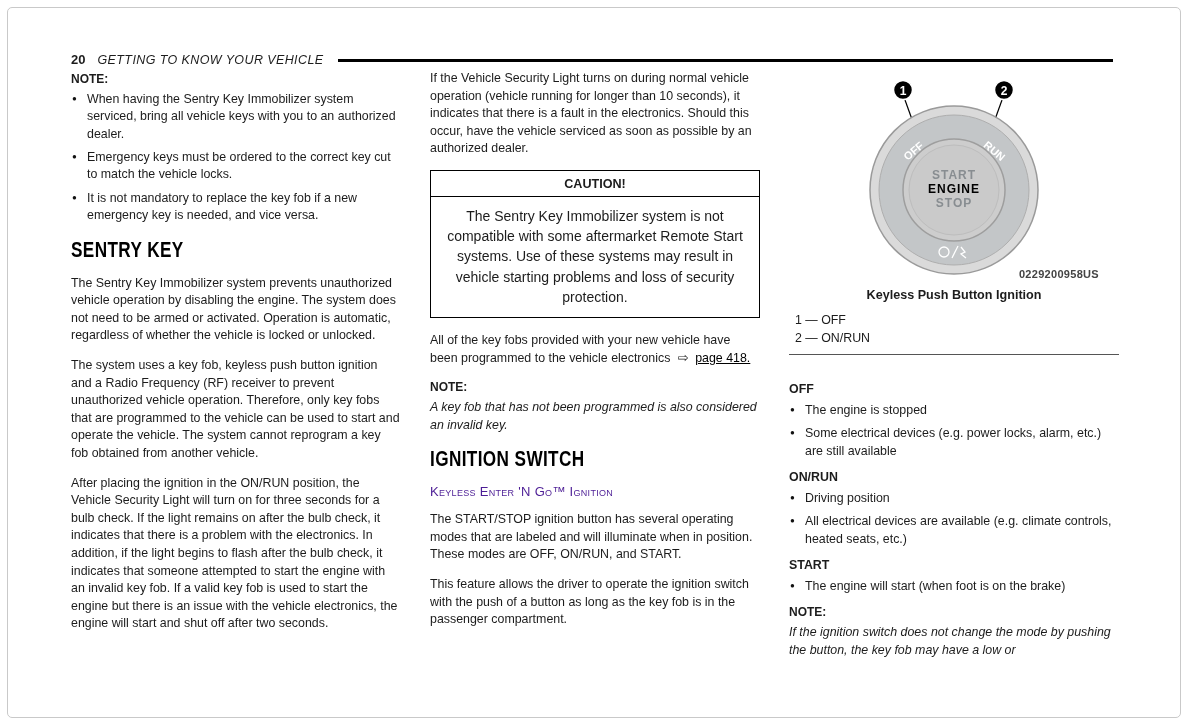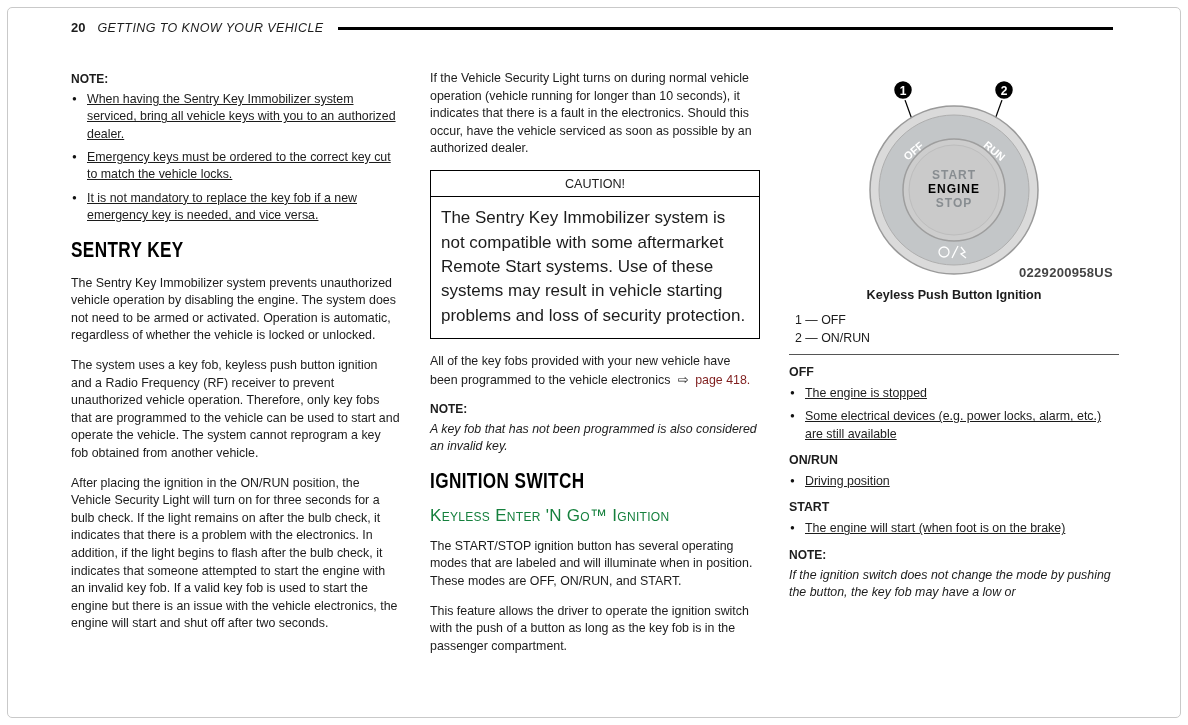--- a/index.html
+++ b/index.html
@@ -13,81 +13,81 @@
     overflow: hidden;
   }
   .page-frame {
     position: absolute; inset: 7px;
     border: 1px solid #c9c9c9;
     border-radius: 5px;
     pointer-events: none;
   }
   
   .header {
-    position: absolute; top: 20px; left: 71px; right: 75px;
+    position: absolute; top: 52px; left: 71px; right: 75px;
     display: flex; align-items: center;
   }
   .page-num { font-weight: bold; font-size: 13px; margin-right: 12px; }
   .section-title { font-size: 12.5px; letter-spacing: 0.4px; white-space: nowrap; font-style: italic; }
   .header-rule { flex: 1; height: 3px; background: #000; margin-left: 14px; margin-top: 1px; }
 
   
   .cols {
     position: absolute; top: 70px; left: 71px;
     display: flex; gap: 29px;
   }
   .col { width: 330px; }
 
   p { margin: 0 0 12px; font-size: 12.4px; line-height: 1.42; }
   .note-label { font-weight: bold; font-size: 12px; margin: 2px 0 5px; }
   .note-text { margin-bottom: 12px; font-style: italic; }
 
   ul.bullets { list-style: none; margin: 0 0 10px; padding: 0; }
   ul.bullets li {
     position: relative; padding-left: 16px;
-    margin-bottom: 6px; font-size: 12.4px; line-height: 1.4; text-decoration: underline;
+    margin-bottom: 6px; font-size: 12.4px; line-height: 1.4;
   }
   ul.bullets li::before {
     content: "●"; position: absolute; left: 1px; top: 2px; font-size: 8px; color: #111;
   }
 
   .display-heading {
     font-size: 22px; font-weight: bold; color: #000;
     transform: scaleX(0.78); transform-origin: 0 50%;
     letter-spacing: 0.5px; white-space: nowrap;
     margin: 12px 0 12px;
   }
   .sub-heading {
     font-variant: small-caps;
-    font-size: 17px; letter-spacing: 0.3px;
-    margin: 4px 0 12px; color: #15803d;
+    font-size: 13px; letter-spacing: 0.3px;
+    margin: 4px 0 12px; color: #4c1d95;
   }
 
   
   .caution-box { border: 1px solid #000; margin: 2px 0 14px; }
   .caution-title {
-    text-align: center; font-weight: normal; font-size: 12.6px;
+    text-align: center; font-weight: bold; font-size: 12.6px;
     padding: 6px 0 5px; border-bottom: 1px solid #000;
   }
-  .caution-body { padding: 9px 10px 10px; font-size: 17px; line-height: 1.44; }
+  .caution-body { padding: 9px 10px 10px; font-size: 14px; line-height: 1.44; text-align: center; }
 
   .ref-arrow { font-size: 13px; padding: 0 3px 0 4px; }
-  .ref-link { color: #7f1d1d; cursor: pointer; }
+  .ref-link { color: #000000; cursor: pointer; text-decoration: underline; }
 
   
   .figure { position: relative; width: 330px; height: 202px; margin-top: 4px; }
   .figure-code {
-    position: absolute; right: 6px; bottom: -4px;
-    font-size: 13px; font-weight: bold; letter-spacing: 0.3px; color: #444;
+    position: absolute; right: 20px; bottom: -4px;
+    font-size: 11px; font-weight: bold; letter-spacing: 0.3px; color: #444;
   }
   .figure-caption {
     text-align: center; font-weight: bold; font-size: 12.6px;
     margin: 12px 0 10px;
   }
-  .legend { border-bottom: 1px solid #555; margin-bottom: 10px; padding: 0 0 6px 6px; }
+  .legend { border-bottom: 1px solid #555; margin-bottom: 27px; padding: 0 0 6px 6px; }
   .legend-row { font-size: 12.4px; line-height: 1.45; }
 
   .mode-label { font-weight: bold; font-size: 12.4px; margin: 2px 0 6px; }
 
   svg text { font-family: "Liberation Sans", sans-serif; }
 </style>
 </head>
 <body>
 
 <div class="page-frame"></div>
@@ -181,20 +181,21 @@
 
     <div class="mode-label">OFF</div>
     <ul class="bullets">
       <li>The engine is stopped</li>
       <li>Some electrical devices (e.g. power locks, alarm, etc.) are still available</li>
     </ul>
 
     <div class="mode-label">ON/RUN</div>
     <ul class="bullets">
       <li>Driving position</li>
+      <li>All electrical devices are available (e.g. climate controls, heated seats, etc.)</li>
     </ul>
 
     <div class="mode-label">START</div>
     <ul class="bullets">
       <li>The engine will start (when foot is on the brake)</li>
     </ul>
 
     <div class="note-label">NOTE:</div>
     <p class="note-text">If the ignition switch does not change the mode by pushing the button, the key fob may have a low or</p>
   </div>

